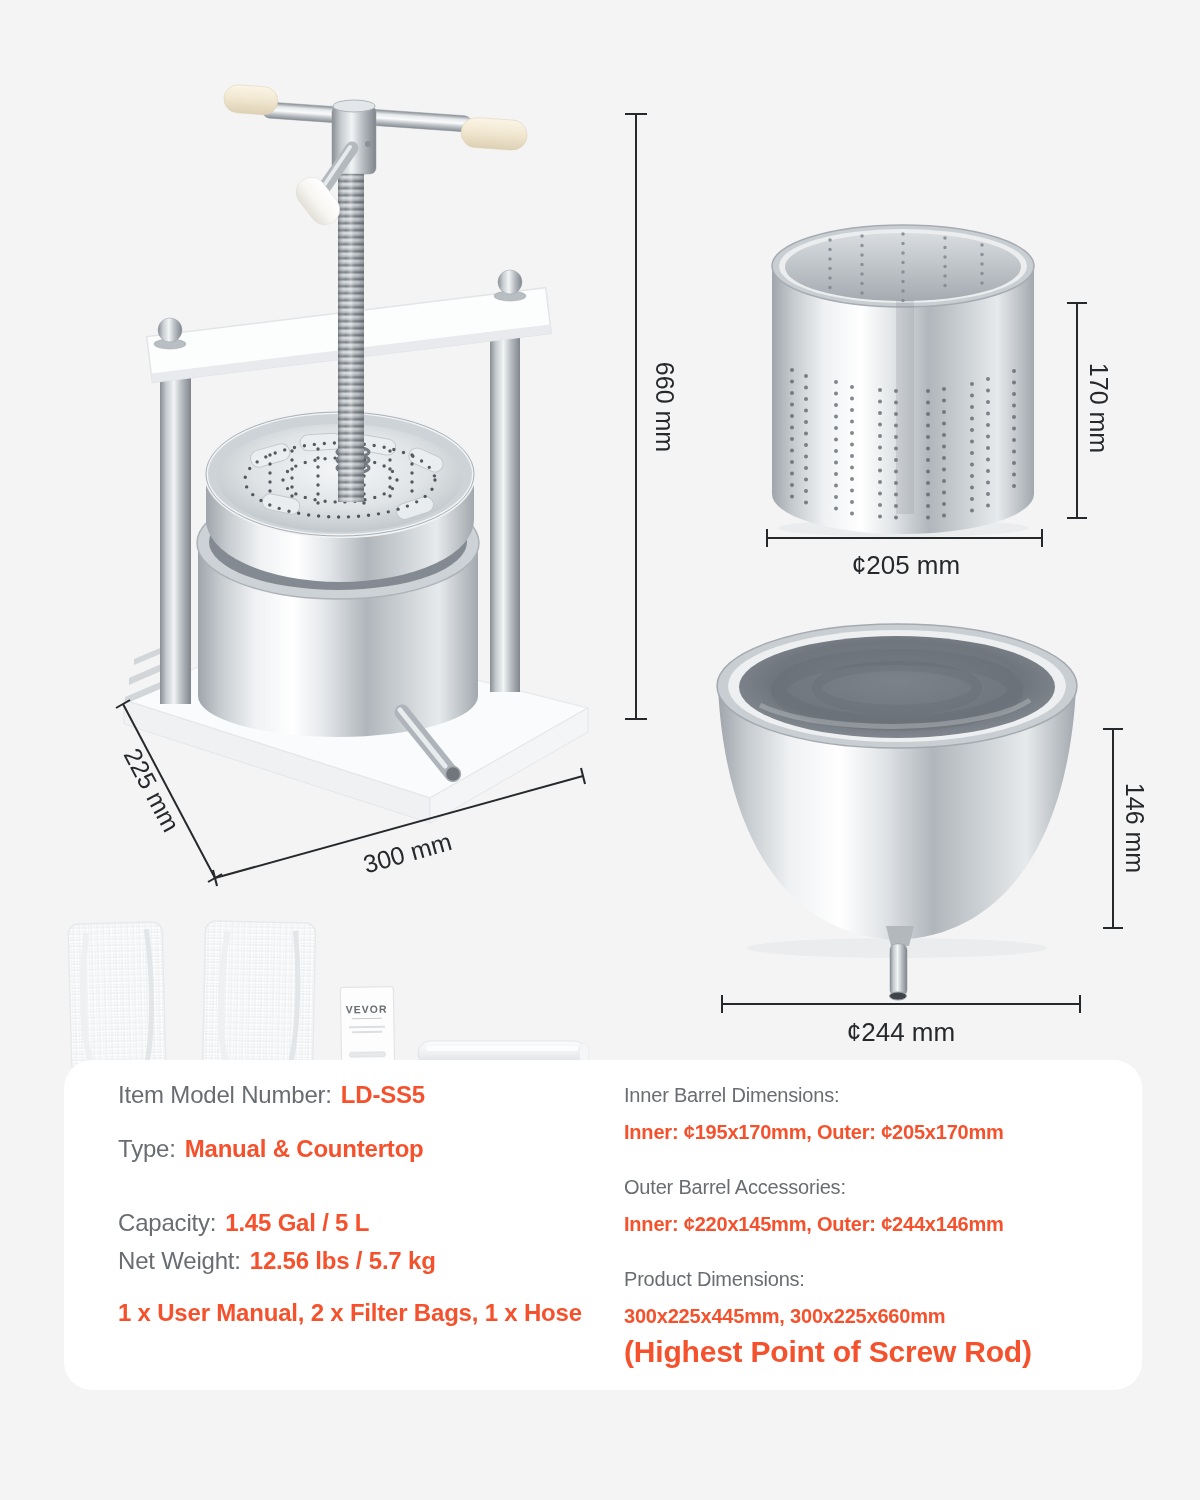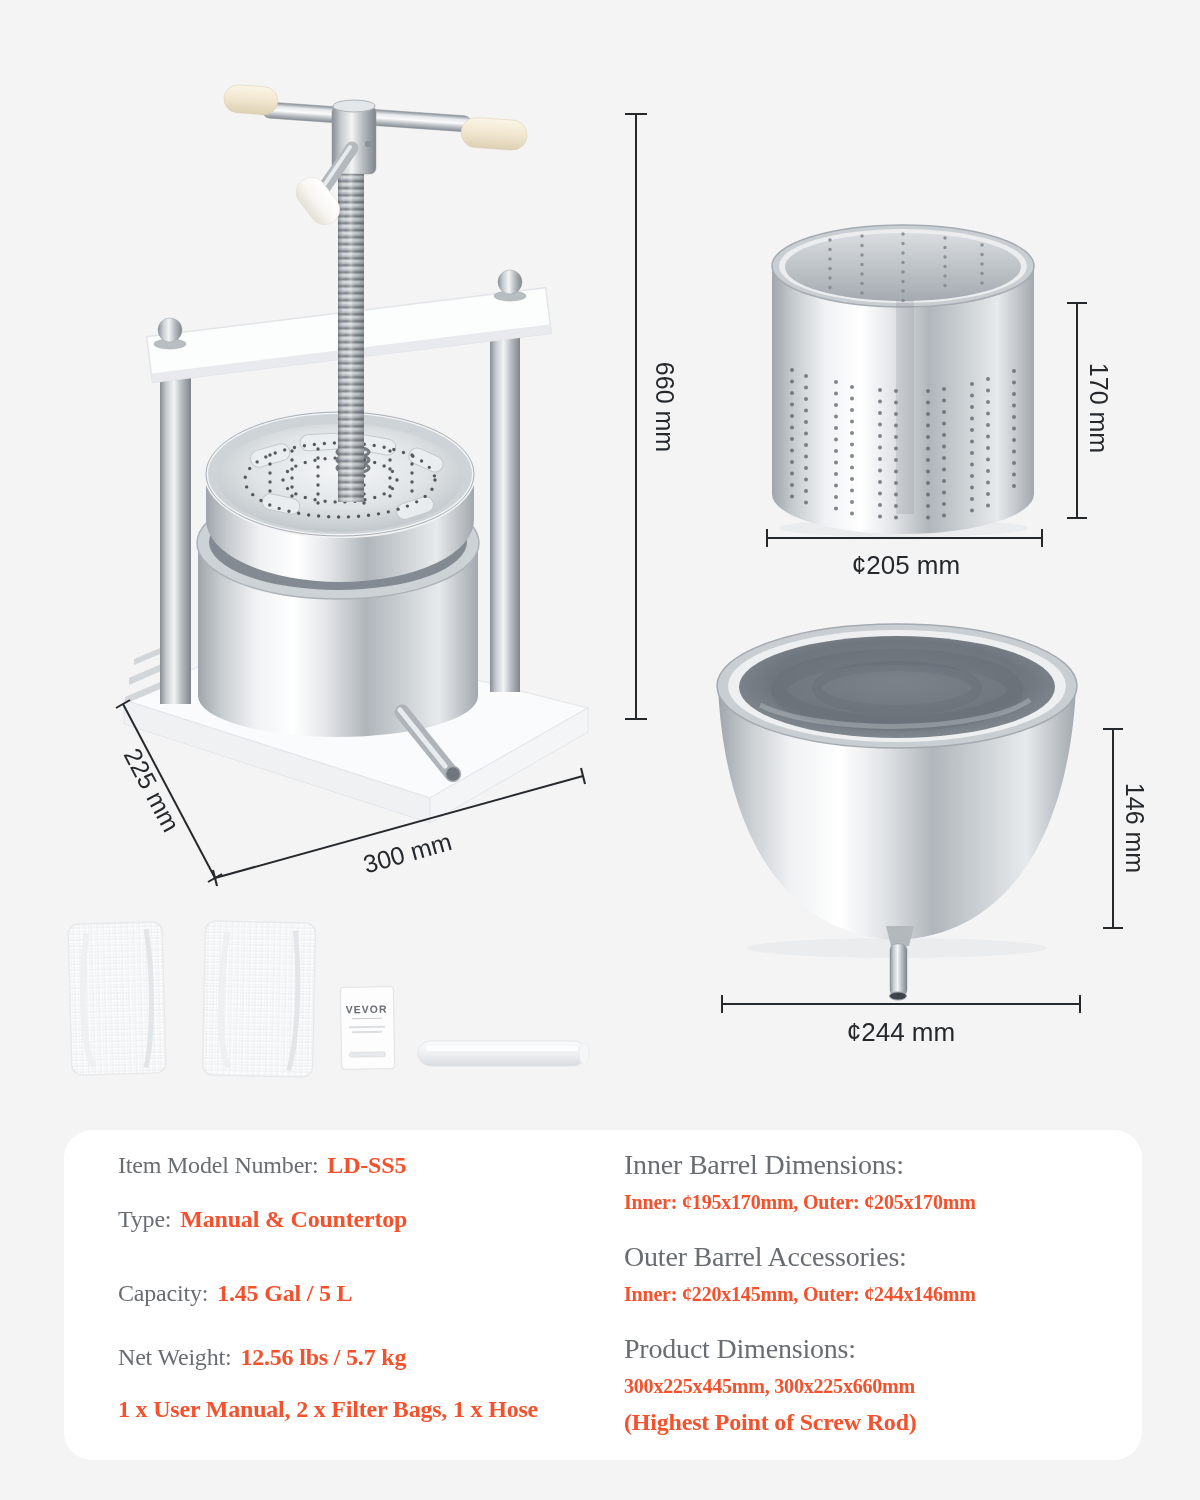--- a/index.html
+++ b/index.html
@@ -7,38 +7,38 @@
     width:1200px;height:1500px;position:relative;overflow:hidden;
     background:#F4F4F5;
     font-family:"Liberation Sans","DejaVu Sans",sans-serif;
   }
   #stage{position:absolute;left:0;top:0;width:1200px;height:1100px;}
   svg text{font-family:"Liberation Sans","DejaVu Sans",sans-serif;}
   .dimtext{fill:#26292C;font-size:25px;}
   .dimtext-big{fill:#26292C;font-size:26px;}
 
   .spec-panel{
-    position:absolute;left:64px;top:1130px;width:1078px;height:330px;
-    background:#FFFFFF;border-radius:28px;box-sizing:border-box;font-family:Liberation Serif, serif;
+    position:absolute;left:64px;top:1060px;width:1078px;height:330px;
+    background:#FFFFFF;border-radius:28px;box-sizing:border-box;
   }
   .spec-col{position:absolute;top:20px;}
   .spec-col.left{left:54px;width:490px;}
   .spec-col.right{left:560px;width:500px;}
   .row{font-size:24px;color:#696D72;line-height:30px;white-space:nowrap;letter-spacing:-0.2px;}
   .row .v{color:#F4512C;font-weight:700;margin-left:9px;}
   .row.r1{margin-bottom:24px;}
   .row.r2{margin-bottom:44px;}
-  .row.r3{margin-bottom:34px;}
+  .row.r3{margin-bottom:8px;}
   .row.r4{margin-bottom:22px;}
   .row.acc .l{display:block;margin-bottom:6px;}
   .row.acc .v{display:block;margin-left:0;}
   .srow{margin-bottom:24px;}
-  .srow .l{display:block;font-size:28px;color:#696D72;line-height:30px;margin-bottom:6px;letter-spacing:-0.2px;}
+  .srow .l{display:block;font-size:20px;color:#696D72;line-height:30px;margin-bottom:6px;letter-spacing:-0.2px;}
   .srow .v{display:block;font-size:20px;font-weight:700;color:#F4512C;line-height:32px;white-space:nowrap;letter-spacing:-0.2px;}
-  .srow .n{display:block;font-size:24px;font-weight:700;color:#F4512C;line-height:32px;margin-top:4px;letter-spacing:-0.2px;}
+  .srow .n{display:block;font-size:30px;font-weight:700;color:#F4512C;line-height:32px;margin-top:4px;letter-spacing:-0.2px;}
 </style>
 </head>
 <body>
 
 <div id="stage">
 <svg width="1200" height="1100" viewBox="0 0 1200 1100">
   <defs>
     <linearGradient id="gPot" x1="0" y1="0" x2="1" y2="0">
       <stop offset="0" stop-color="#9fa5ab"></stop>
           <stop offset=".08" stop-color="#c6cbcf"></stop>

